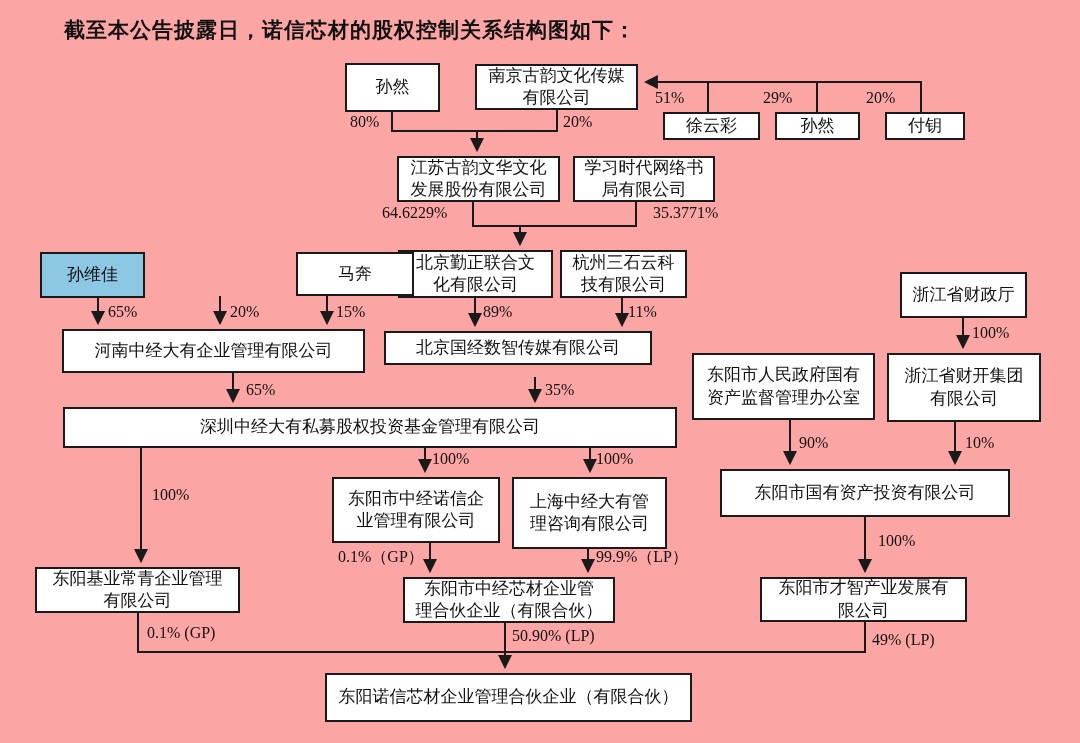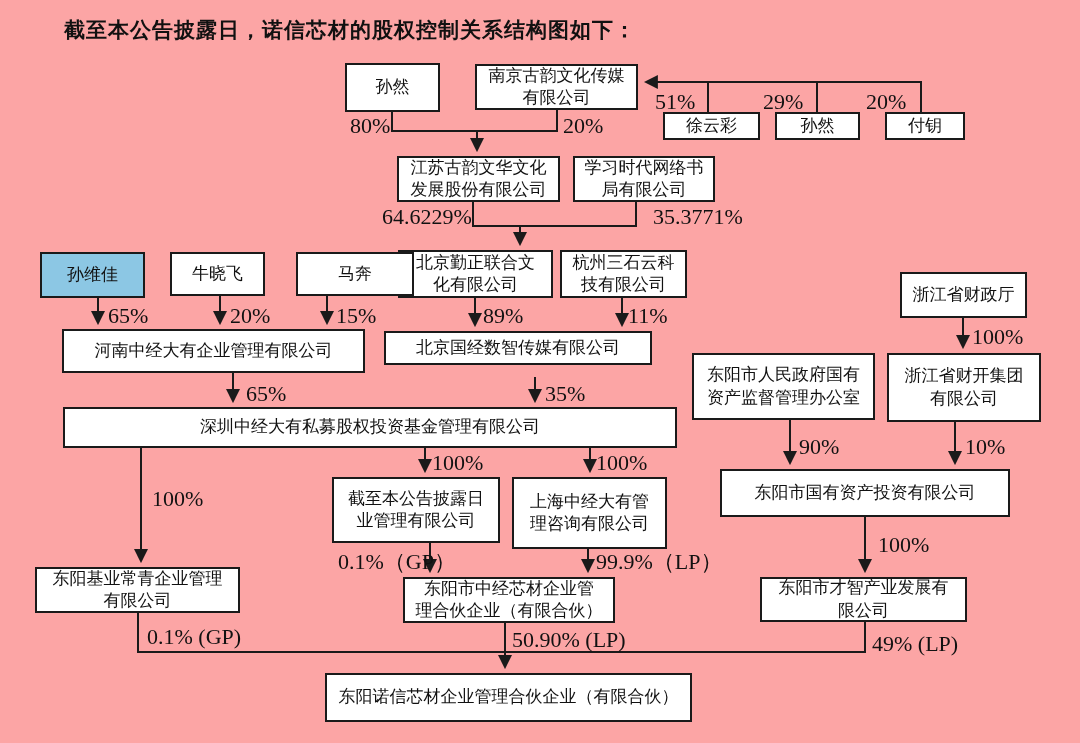--- a/index.html
+++ b/index.html
@@ -14,21 +14,21 @@
   }
   svg.wires{position:absolute;left:0;top:0;z-index:0;}
   .node{
     position:absolute;box-sizing:border-box;border:2px solid #1a1a1a;
     background:#ffffff;display:flex;align-items:center;justify-content:center;
     text-align:center;font-size:17px;line-height:1.32;white-space:pre-line;
     z-index:2;padding:1px 2px;
   }
   .node.hl{background:var(--hl,#8cc7e4);}
   .pct{
-    position:absolute;font-size:22px;white-space:nowrap;z-index:3;
+    position:absolute;font-size:16px;white-space:nowrap;z-index:3;
     letter-spacing:0px;
   }
 </style>
 </head>
 <body>
 
 <div id="stage">
 
   <div id="title">截至本公告披露日，诺信芯材的股权控制关系结构图如下：</div>
 
@@ -84,26 +84,25 @@
   <div class="node" style="left:885px;top:112px;width:80px;height:28px">付钥</div>
   <div class="node" style="left:397px;top:156px;width:163px;height:46px">江苏古韵文华文化
 发展股份有限公司</div>
   <div class="node" style="left:573px;top:156px;width:142px;height:46px">学习时代网络书
 局有限公司</div>
   <div class="node" style="left:398px;top:250px;width:155px;height:48px">北京勤正联合文
 化有限公司</div>
   <div class="node" style="left:560px;top:250px;width:127px;height:48px">杭州三石云科
 技有限公司</div>
   <div class="node hl" style="left:40px;top:252px;width:105px;height:46px">孙维佳</div>
-  <div class="node" style="left:170px;top:252px;width:95px;height:44px">牛晓飞</div>
   <div class="node" style="left:296px;top:252px;width:118px;height:44px">马奔</div>
   <div class="node" style="left:62px;top:329px;width:303px;height:44px">河南中经大有企业管理有限公司</div>
   <div class="node" style="left:384px;top:331px;width:268px;height:34px">北京国经数智传媒有限公司</div>
   <div class="node" style="left:63px;top:407px;width:614px;height:41px">深圳中经大有私募股权投资基金管理有限公司</div>
-  <div class="node" style="left:332px;top:477px;width:168px;height:66px">截至本公告披露日
+  <div class="node" style="left:332px;top:477px;width:168px;height:66px">东阳市中经诺信企
 业管理有限公司</div>
   <div class="node" style="left:512px;top:477px;width:155px;height:72px">上海中经大有管
 理咨询有限公司</div>
   <div class="node" style="left:692px;top:353px;width:183px;height:67px">东阳市人民政府国有
 资产监督管理办公室</div>
   <div class="node" style="left:900px;top:272px;width:127px;height:46px">浙江省财政厅</div>
   <div class="node" style="left:887px;top:353px;width:154px;height:69px">浙江省财开集团
 有限公司</div>
   <div class="node" style="left:720px;top:469px;width:290px;height:48px">东阳市国有资产投资有限公司</div>
   <div class="node" style="left:35px;top:567px;width:205px;height:46px">东阳基业常青企业管理

